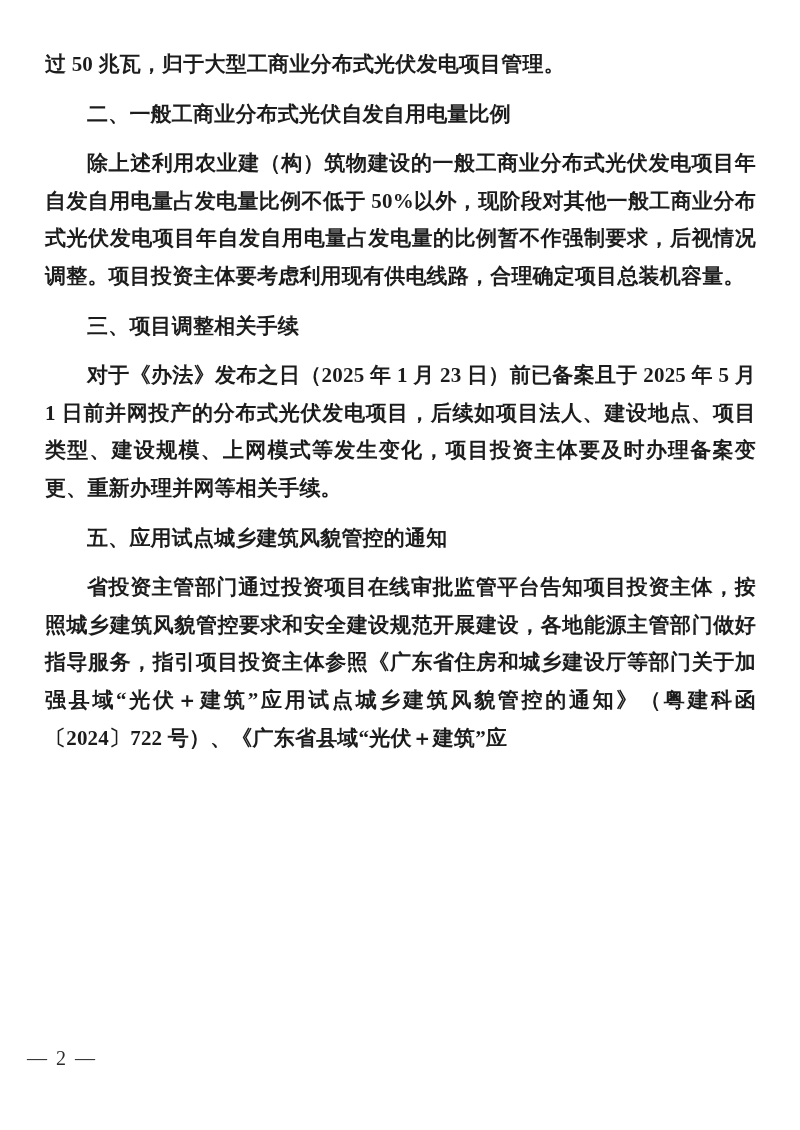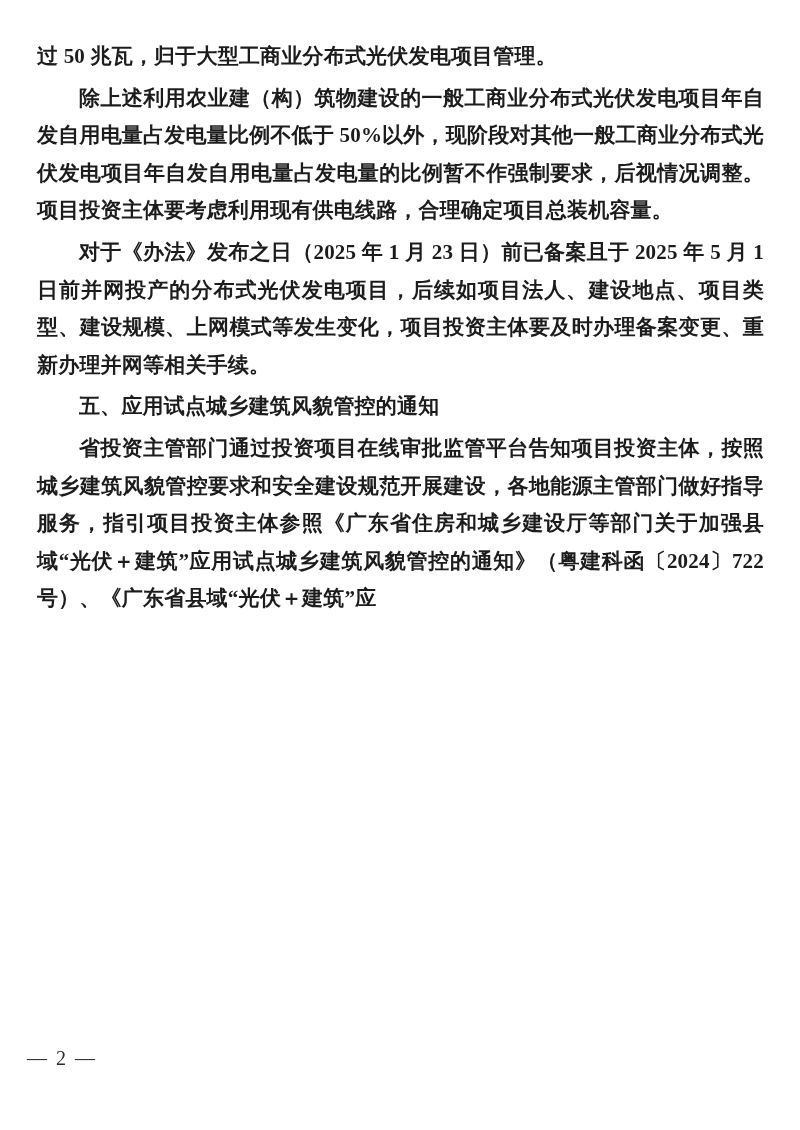--- a/index.html
+++ b/index.html
@@ -25,21 +25,21 @@
     top: 34px;
     width: 735px;
     font-size: 21px;
     line-height: 37.6px;
     color: #1c1c1c;
     text-align: justify;
     font-weight: 600;
     letter-spacing: 0.2px;
   }
   .doc-content p {
-    margin: 4px;
+    margin: 12px;
     padding: 0;
   }
   .para-plain  { text-indent: 0; }
   .para-indent { text-indent: 2em; }
   .para-heading {
     text-indent: 2em;
     font-weight: 700;
   }
   .page-footer {
     position: absolute;
@@ -51,19 +51,21 @@
     font-weight: 400;
     letter-spacing: 2px;
   }
 </style>
 </head>
 <body>
 
 <div class="doc-page">
   <div class="doc-content">
     <p class="para-plain">过 50 兆瓦，归于大型工商业分布式光伏发电项目管理。</p>
+    <p class="para-heading">二、一般工商业分布式光伏自发自用电量比例</p>
     <p class="para-indent">除上述利用农业建（构）筑物建设的一般工商业分布式光伏发电项目年自发自用电量占发电量比例不低于 50%以外，现阶段对其他一般工商业分布式光伏发电项目年自发自用电量占发电量的比例暂不作强制要求，后视情况调整。项目投资主体要考虑利用现有供电线路，合理确定项目总装机容量。</p>
+    <p class="para-heading">三、项目调整相关手续</p>
     <p class="para-indent">对于《办法》发布之日（2025 年 1 月 23 日）前已备案且于 2025 年 5 月 1 日前并网投产的分布式光伏发电项目，后续如项目法人、建设地点、项目类型、建设规模、上网模式等发生变化，项目投资主体要及时办理备案变更、重新办理并网等相关手续。</p>
     <p class="para-heading">五、应用试点城乡建筑风貌管控的通知</p>
     <p class="para-indent">省投资主管部门通过投资项目在线审批监管平台告知项目投资主体，按照城乡建筑风貌管控要求和安全建设规范开展建设，各地能源主管部门做好指导服务，指引项目投资主体参照《广东省住房和城乡建设厅等部门关于加强县域“光伏＋建筑”应用试点城乡建筑风貌管控的通知》（粤建科函〔2024〕722 号）、《广东省县域“光伏＋建筑”应</p>
   </div>
   <div class="page-footer">— 2 —</div>
 </div>
 
 </body></html>

